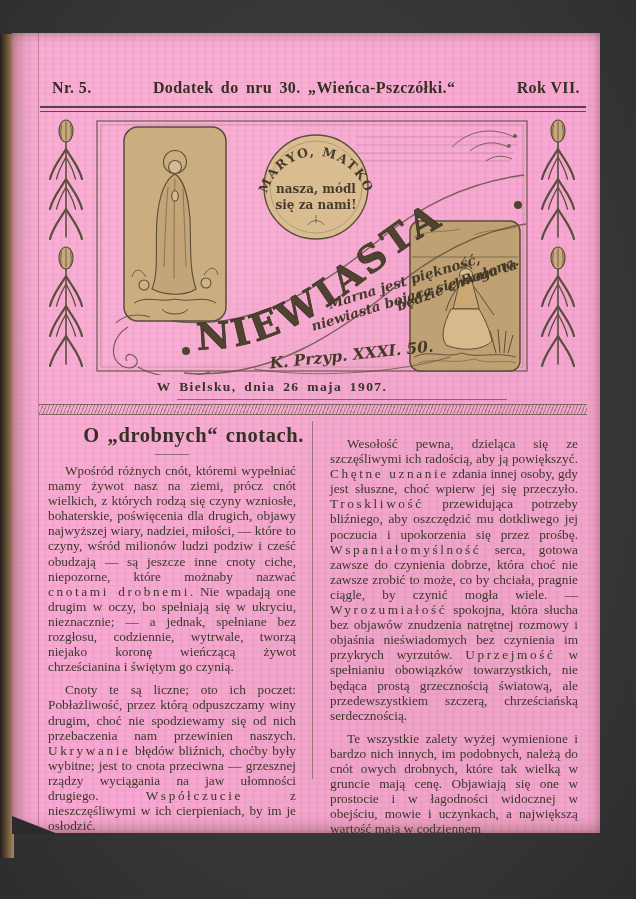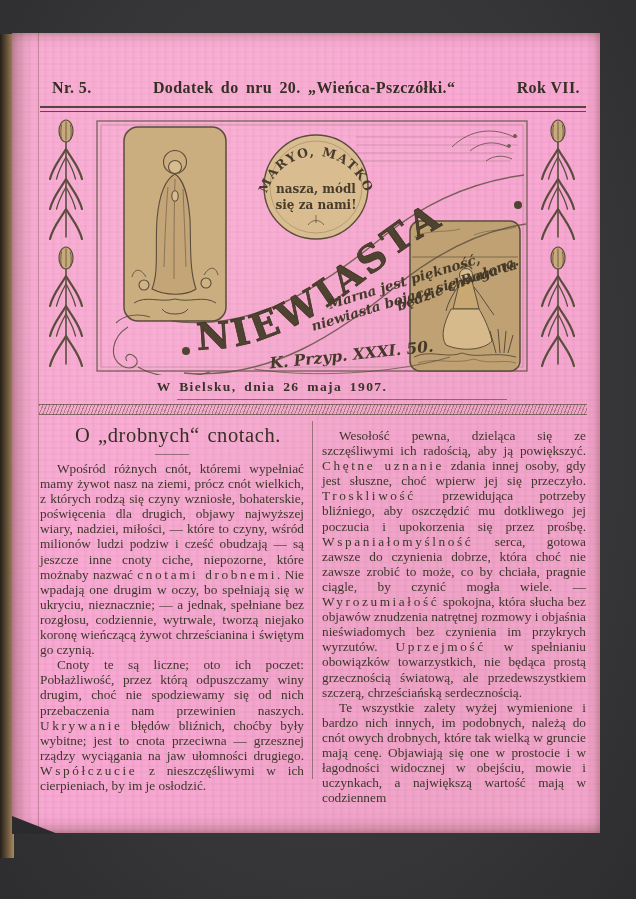--- a/index.html
+++ b/index.html
@@ -76,41 +76,41 @@
   }
   
   .columns{
     position:absolute;top:388px;left:28px;right:14px;bottom:54px;
     display:flex;color:#3d372c;
   }
   .col{flex:1 1 0;font-size:13.3px;line-height:15.1px;text-align:justify;}
   .col-left{padding-right:8px;border-right:1px solid rgba(80,70,52,.55);}
   .col-right{padding-left:9px;padding-top:7px;}
   .headline{
-    font-size:20.5px;font-weight:400;text-align:center;color:#352f25;
+    font-size:20.5px;font-weight:700;text-align:right;color:#352f25;
     letter-spacing:.6px;margin:2px 0 0;line-height:24px;word-spacing:2px;padding-left:12px;
   }
   .headline-rule{
     width:34px;height:0;border-top:1.3px solid rgba(85,73,55,.6);
     margin:7px auto 6px;
   }
-  .para{margin:0;text-indent:17px;}
+  .para{margin:8px;text-indent:17px;}
   .spaced{letter-spacing:2.6px;}
 </style>
 </head>
 <body>
 
 <div class="book-edge"></div>
 
 <div class="page">
   <div class="crease"></div>
 
   <div class="issue-header">
     <span>Nr. 5.</span>
-    <span class="mid">Dodatek do nru 20. „Wieńca-Pszczółki.“</span>
+    <span class="mid">Dodatek do nru 30. „Wieńca-Pszczółki.“</span>
     <span>Rok VII.</span>
   </div>
   <div class="double-rule"></div>
 
   <div class="masthead-row">
     <div class="ornament">
       <svg width="46" height="254" viewBox="0 0 46 254">
         <g stroke="#5a4d3b" fill="none" stroke-linecap="round">
           <g id="orn-unit">
             <ellipse cx="23" cy="14" rx="7" ry="11" fill="#c7a97b" stroke-width="1.2"></ellipse>

